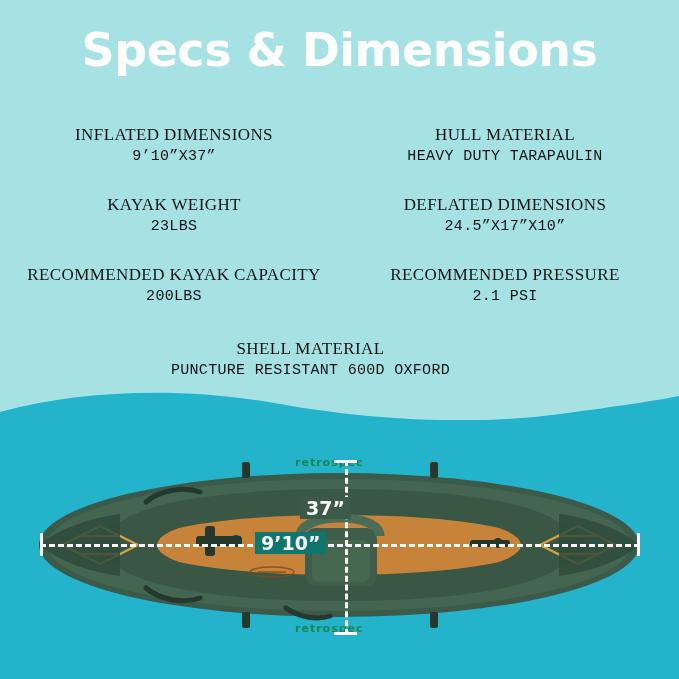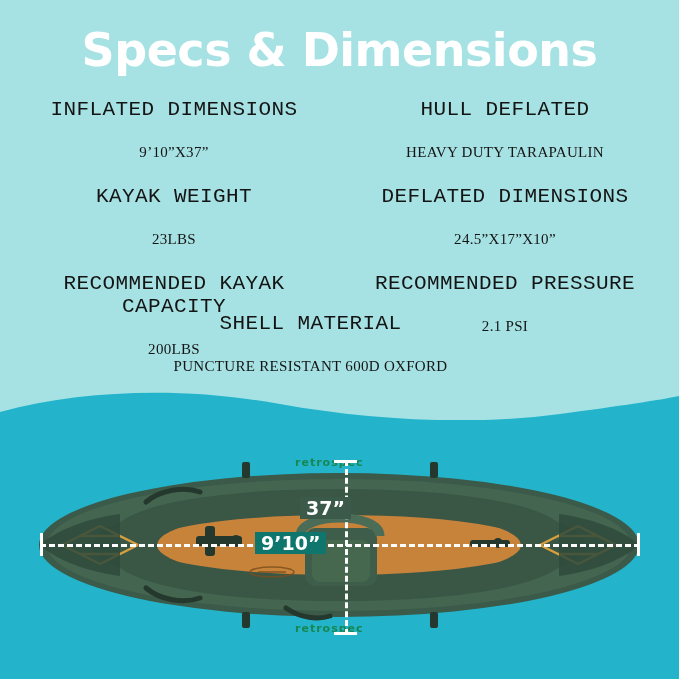--- a/index.html
+++ b/index.html
@@ -46,33 +46,34 @@
     top: 98px;
     width: 300px;
   }
   #col-left { left: 24px; }
   #col-right { left: 355px; }
   .spec-block {
     text-align: center;
     margin-bottom: 22px;
   }
   .spec-label {
-    font-family: Liberation Mono, monospace;
-    font-size: 21px;
+    font-family: Liberation Serif, serif;
+    font-size: 17px;
     letter-spacing: 0.4px;
     color: #141414;
     line-height: 23px;
+    margin-top: 25px;
   }
   .spec-value {
-    font-family: Liberation Serif, serif;
+    font-family: Liberation Mono, monospace;
     font-size: 15px;
     letter-spacing: 0.3px;
     color: #141414;
     line-height: 22px;
-    margin-top: 20px;
+    margin-top: 0;
   }
   #col-center {
     position: absolute;
     top: 312px;
     left: 0;
     width: 621px;
   }
   
   #wave {
     position: absolute;
@@ -181,21 +182,21 @@
       <div class="spec-block">
         <div class="spec-label">RECOMMENDED KAYAK CAPACITY</div>
         <div class="spec-value">200LBS</div>
       </div>
 
     </div>
 
     <div class="spec-col" id="col-right">
 
       <div class="spec-block">
-        <div class="spec-label">HULL DEFLATED</div>
+        <div class="spec-label">HULL MATERIAL</div>
         <div class="spec-value">HEAVY DUTY TARAPAULIN</div>
       </div>
 
       <div class="spec-block">
         <div class="spec-label">DEFLATED DIMENSIONS</div>
         <div class="spec-value">24.5”X17”X10”</div>
       </div>
 
       <div class="spec-block">
         <div class="spec-label">RECOMMENDED PRESSURE</div>

